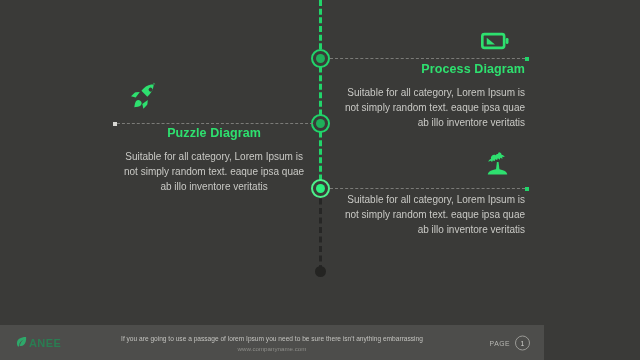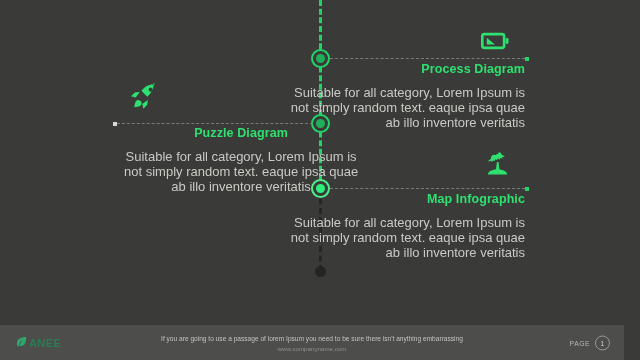--- a/index.html
+++ b/index.html
@@ -66,41 +66,41 @@
   .block { position:absolute; }
   .block h2 {
     color:#2ee06f;
     font-size:12.5px;
     font-weight:bold;
     letter-spacing:.1px;
     margin-bottom:9px;
   }
   .block p {
     color:#c9c9c5;
-    font-size:13px;
+    font-size:10px;
     line-height:15px;
     white-space:nowrap;
   }
   .block.align-right { text-align:right; }
   .block.align-left  { text-align:center; }
 
   .b-puzzle  { left:124px; top:126px; }
   .b-process { right:115px; top:62px; }
   .b-map     { right:115px; top:192px; }
 
   
   .icon { position:absolute; color:#2ee06f; }
   .icon svg { display:block; }
   .ic-rocket  { left:128px; top:82px; }
   .ic-battery { left:481px; top:31px; }
   .ic-palm    { left:484px; top:152px; }
 
   
   .footer{
-    position:absolute; left:0; bottom:0; width:624px; height:35px;
+    position:absolute; left:0; bottom:0; width:544px; height:35px;
     background:#4d4d4b;
     display:flex; align-items:center;
   }
   .footer-logo{
     position:absolute; left:16px; top:50%; transform:translateY(-50%);
     display:flex; align-items:center; gap:2px;
   }
   .logo-mark{ color:#2ea86a; }
   .logo-text{
     color:#2a7d52; font-size:11px; font-weight:bold; letter-spacing:.4px;
@@ -182,21 +182,20 @@
   </div>
 
   <div class="block b-process align-right">
     <h2>Process Diagram</h2>
     <p>Suitable for all category, Lorem Ipsum is</p>
     <p>not simply random text. eaque ipsa quae</p>
     <p>ab illo inventore veritatis</p>
   </div>
 
   <div class="block b-map align-right">
-    <h2>Map Infographic</h2>
     <p>Suitable for all category, Lorem Ipsum is</p>
     <p>not simply random text. eaque ipsa quae</p>
     <p>ab illo inventore veritatis</p>
   </div>
 
   <div class="footer">
 
     <div class="footer-logo">
       <span class="logo-mark">
         <svg width="11" height="12" viewBox="0 0 12 13" fill="#2ea86a">

